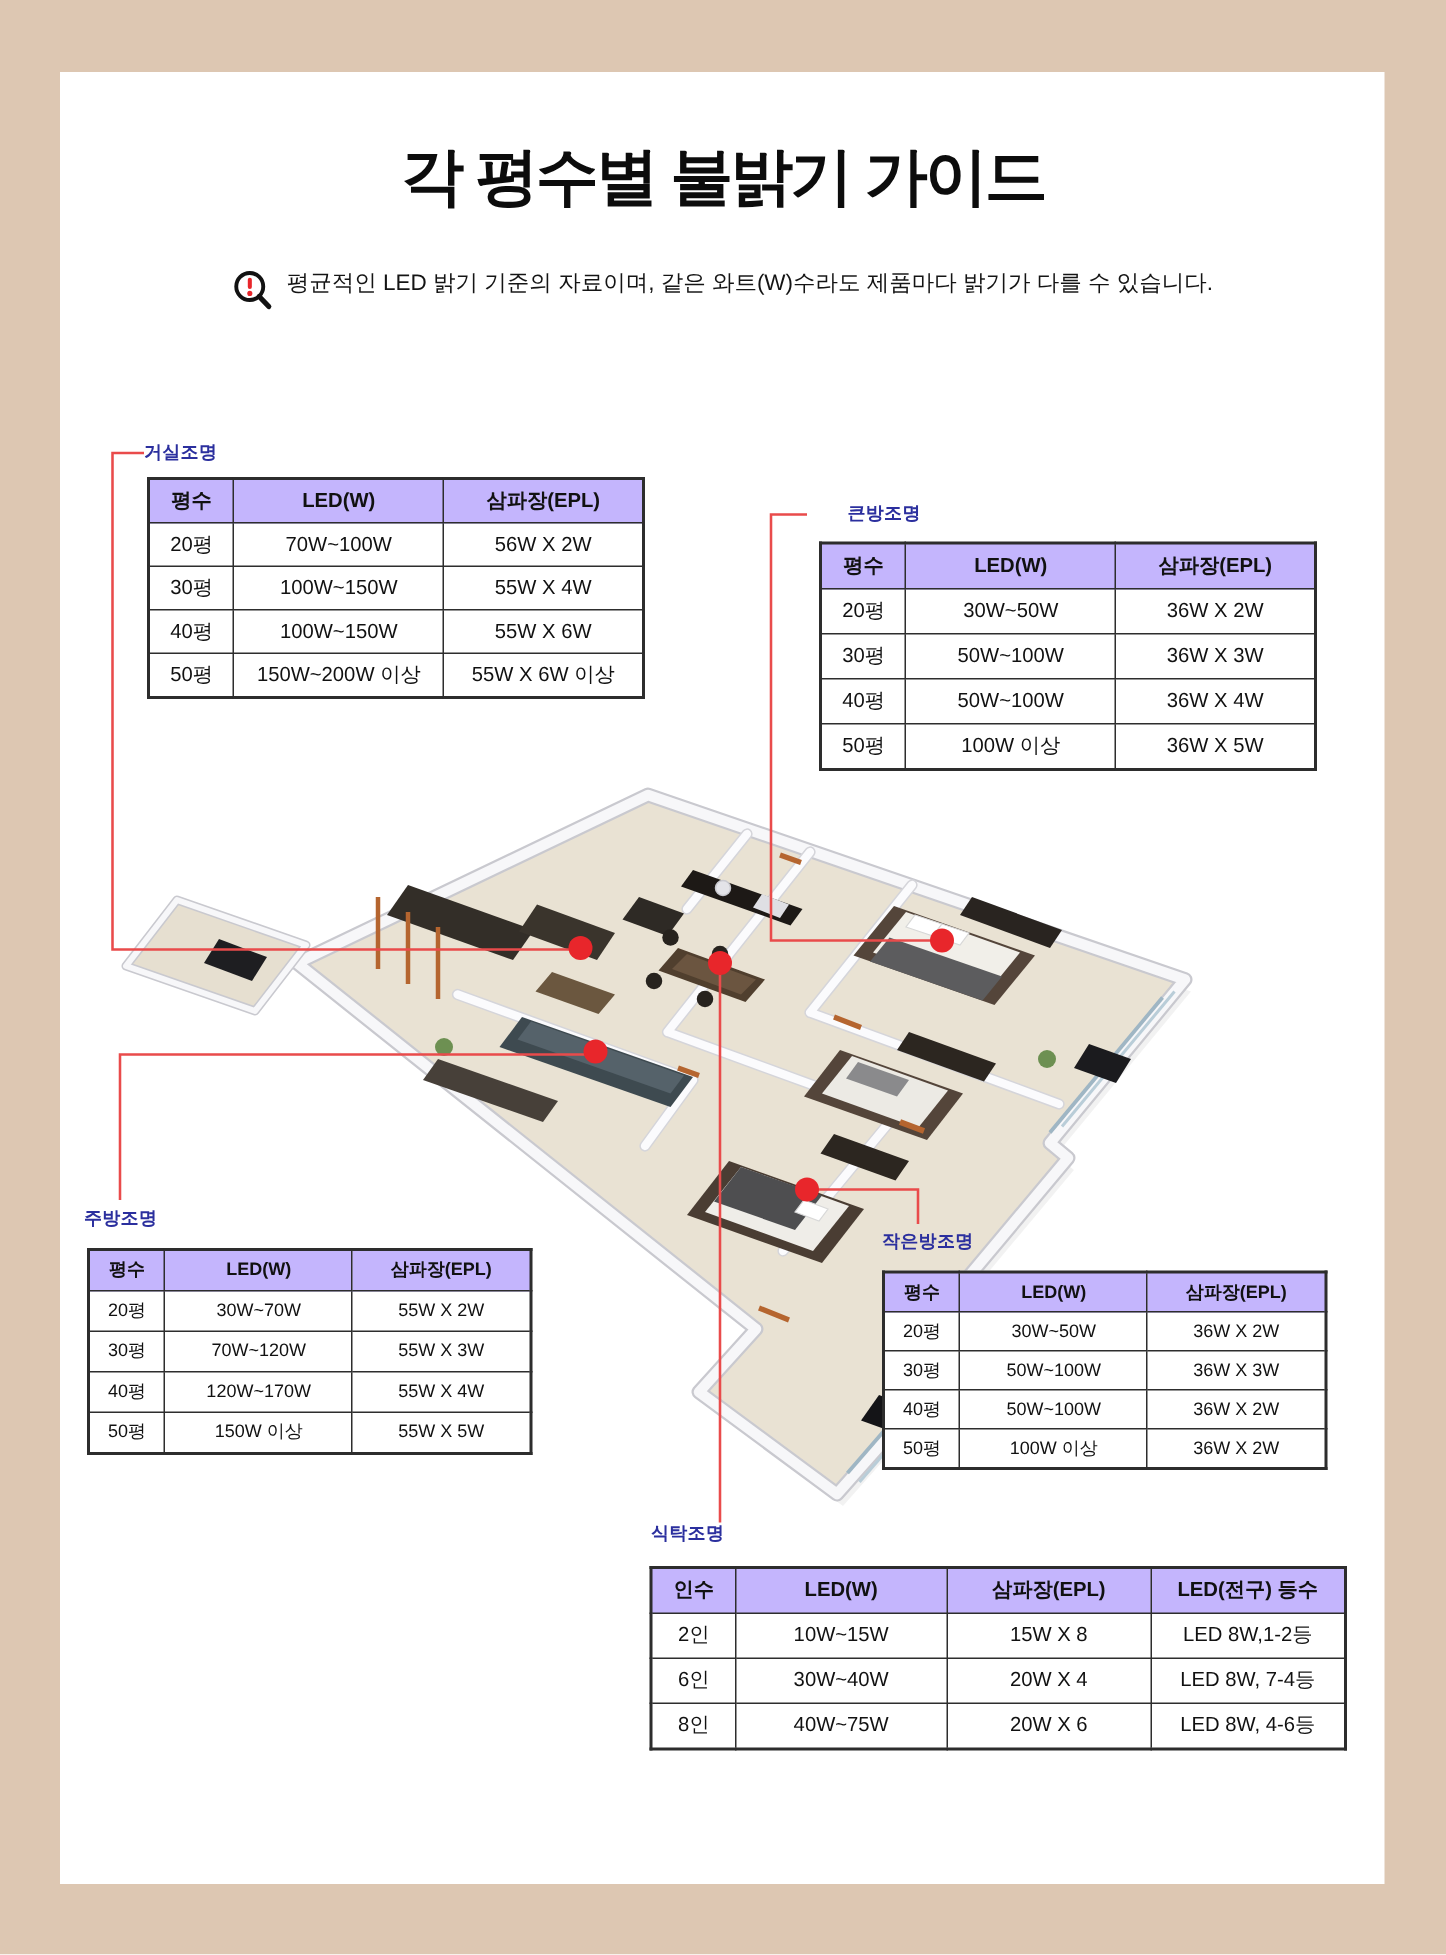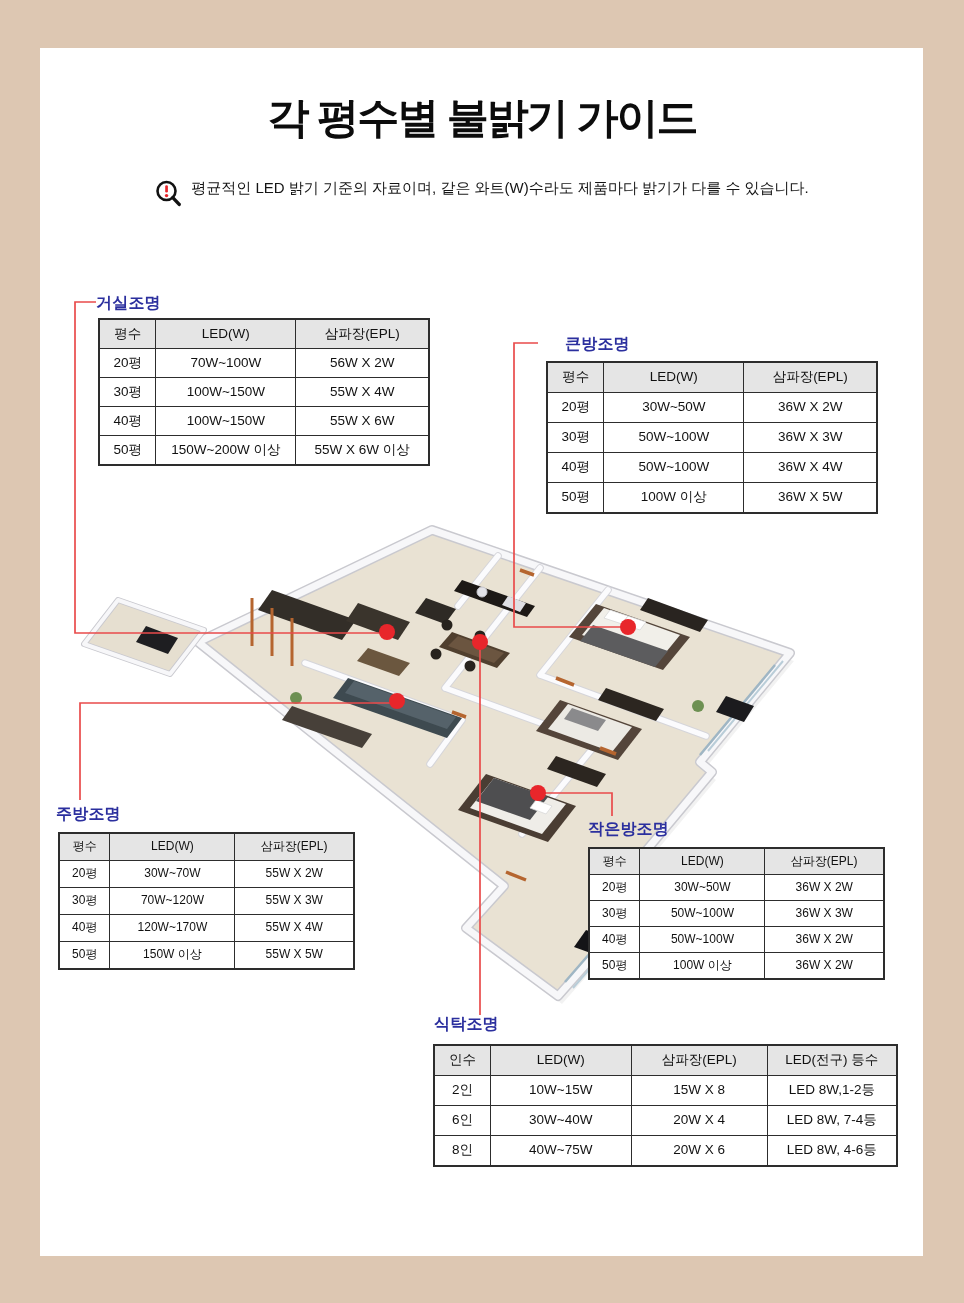--- a/index.html
+++ b/index.html
@@ -3,24 +3,24 @@
 <meta charset="utf-8">
 <style>
   html,body{margin:0;padding:0;background:#fff;}
   .page{position:relative;width:964px;height:1303px;background:#ddc7b2;overflow:hidden;
         font-family:"Liberation Sans","DejaVu Sans",sans-serif;}
   .canvas{position:absolute;left:40px;top:48px;width:883px;height:1208px;background:#ffffff;}
   .page-title{position:absolute;left:0;right:0;top:90px;text-align:center;font-size:42px;
         font-weight:800;color:#0c0c0c;letter-spacing:-2px;}
   .notice{position:absolute;left:0;right:0;top:179px;display:flex;align-items:flex-start;
         justify-content:center;gap:9px;font-size:15px;color:#141414;}
-  .room-label{position:absolute;font-size:16px;font-weight:700;color:#2b2f9e;letter-spacing:0.2px;}
+  .room-label{position:absolute;font-size:12px;font-weight:700;color:#2b2f9e;letter-spacing:0.2px;}
   .tbl{position:absolute;}
   .tbl table{border-collapse:collapse;table-layout:fixed;width:100%;background:#fff;border:2px solid #2d2d2d;}
-  .tbl th{background:#e5e5e5;font-weight:400;}
+  .tbl th{background:#c4b5fd;font-weight:700;}
   .tbl th,.tbl td{border:1px solid #2d2d2d;text-align:center;vertical-align:middle;padding:0;line-height:1.1;color:#111;}
   .t1{left:98px;top:318px;width:332px;}
   .t2{left:546px;top:361px;width:332px;}
   .t3{left:58px;top:832px;width:297px;}
   .t4{left:588px;top:847px;width:297px;}
   .t5{left:433px;top:1044px;width:465px;}
   .t1 th,.t1 td{height:28px;font-size:13.5px;}
   .t2 th,.t2 td{height:29px;font-size:13.5px;}
   .t3 th,.t3 td{height:26px;font-size:12px;}
   .t4 th,.t4 td{height:25px;font-size:12px;}

